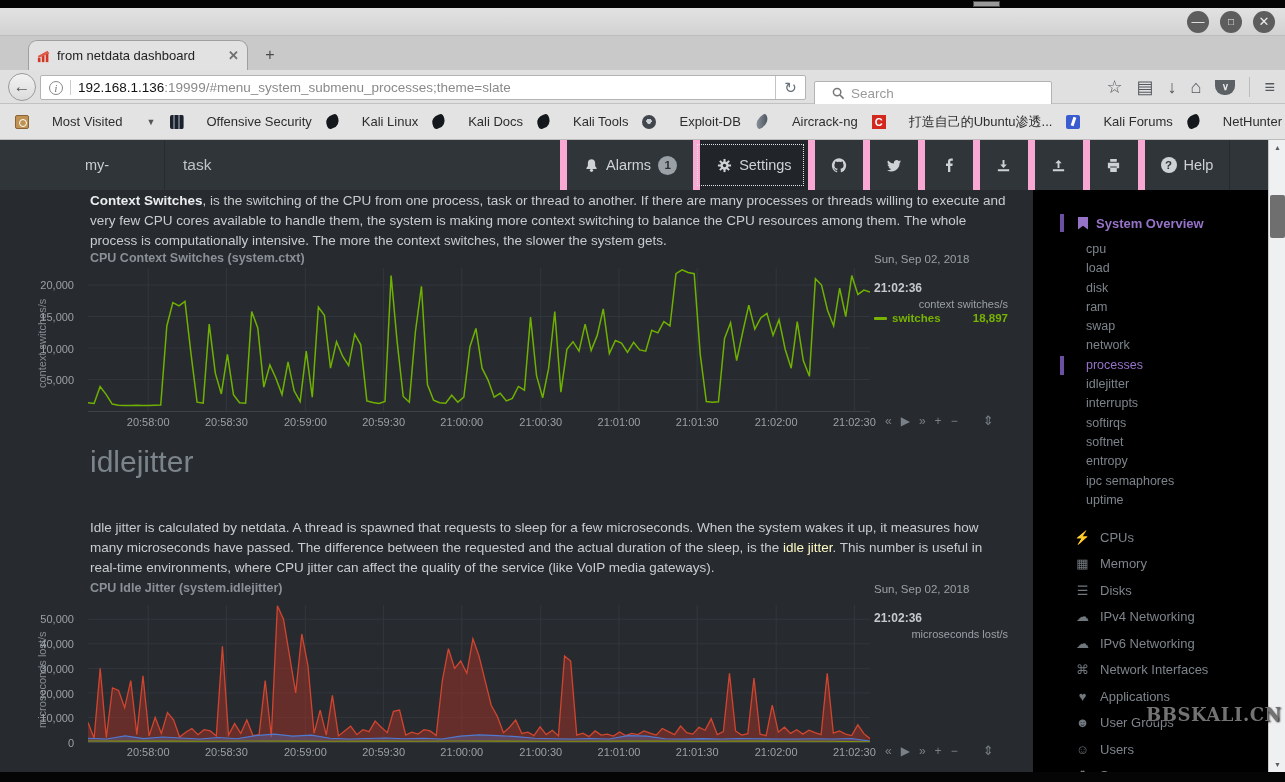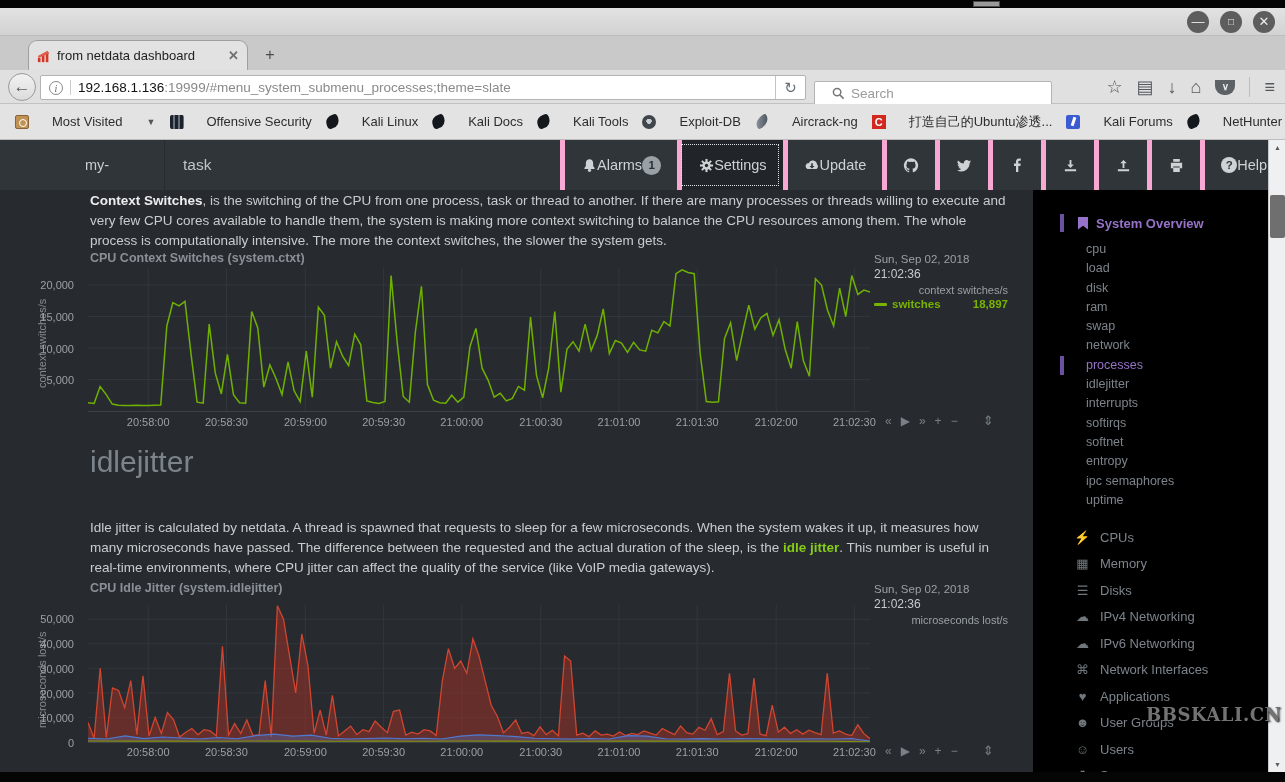--- a/index.html
+++ b/index.html
@@ -79,38 +79,38 @@
   .bi-kali-forums::after { content:""; position:absolute; left:6px; top:2px; width:3px; height:9px; background:#fff; transform:rotate(18deg); }
   .bi-firefox { border-radius:50%; background:radial-gradient(circle at 42% 42%, #3a6bd8 0 30%, #f0851e 31% 72%, #d96a12 73% 100%); }
 
   
   .nd-nav { position:absolute; left:0; top:140px; width:1268px; height:50px; background:#30353a; color:#c4c8cb; }
   .nd-brand { position:absolute; left:55px; top:0; height:50px; line-height:50px; font-size:14.5px; color:#c9cdd0; }
   .nd-brand .caret { font-size:9px; margin-left:6px; color:#aab0b4; }
   .nd-brand-box { position:absolute; left:30px; top:0; width:135px; height:50px; border-right:1px solid #272b2f; }
   .nd-host { position:absolute; left:183px; top:0; height:50px; line-height:50px; font-size:15.5px; color:#bfc4c8; }
   .nd-right { position:absolute; left:560px; right:62px; top:0; height:50px; display:flex; }
-  .nd-btn { display:flex; align-items:center; justify-content:center; height:50px;
-            border-left:5px solid #f9a8d4; color:#ced2d5; font-size:14.5px; padding:8px 16px; flex:none; }
+  .nd-btn { display:flex; align-items:center; justify-content:center; gap:7px; height:50px;
+            border-left:7px solid #f9a8d4; color:#ced2d5; font-size:14.5px; padding:8px 16px; flex:none; }
   .nd-btn:last-child { border-right:1px solid #272b2f; }
   .nd-btn.active { background:#212529; outline:1px dotted #dfe2e4; outline-offset:-5px; }
   .nd-btn .ic { display:inline-flex; width:16px; height:16px; align-items:center; justify-content:center; color:#ced2d5; }
   .nd-badge { width:19px; height:19px; border-radius:50%; background:#99a1a7; color:#2b2f33;
               font-size:11.5px; font-weight:bold; text-align:center; line-height:19px; }
   .q-circle { width:16px; height:16px; border-radius:50%; background:#ced2d5; color:#30353a;
               font-size:11.5px; font-weight:bold; text-align:center; line-height:16px; }
 
   
   .content { position:absolute; left:0; top:190px; width:1033px; height:582px; background:#272b30;
              font-size:13.5px; color:#c9ccce; }
   .para { position:absolute; left:90px; width:922px; line-height:20px; }
   .p1 { top:1px; }
   .p2 { top:328px; }
   .para .lead { font-weight:bold; color:#ecedee; }
-  .para .em { font-weight:bold; color:#84cc16; }
+  .para .em { font-weight:normal; color:#fef9c3; }
   .h-idlejitter { position:absolute; left:90px; top:255px; font-size:30px; font-weight:500; color:#7c848b; }
 
   .chart-title { position:absolute; font-size:12.5px; font-weight:bold; color:#8a9096; }
   .c1 .chart-title { left:90px; top:61px; }
   .c2 .chart-title { left:90px; top:391px; }
   .plot { position:absolute; left:88px; width:782px; border-bottom:1px solid #3d4248; }
   .c1 .plot { top:78px; height:144px; }
   .c2 .plot { top:415px; height:138px; }
   .plot svg { width:100%; height:100%; display:block; }
   .ylabels { position:absolute; width:56px; text-align:right; font-size:11px; color:#9aa0a5; }
@@ -127,21 +127,21 @@
   .c2 .vlabel { left:36px; top:538px; }
   .chart-toolbar { position:absolute; display:flex; gap:9px; font-size:12px; color:#798088; align-items:center; }
   .c1 .chart-toolbar { left:885px; top:223px; }
   .c2 .chart-toolbar { left:885px; top:553px; }
   .ct-resize { margin-left:16px; font-size:13px; }
 
   .legend { position:absolute; width:134px; }
   .c1 .legend { left:874px; top:63px; }
   .c2 .legend { left:874px; top:393px; }
   .legend-date { font-size:11.5px; color:#9aa0a5; }
-  .legend-time { font-size:12px; font-weight:normal; color:#c6cacd; margin-top:2px; }
+  .legend-time { font-size:12px; font-weight:bold; color:#c6cacd; margin-top:16px; }
   .legend-unit { font-size:11px; color:#9aa0a5; text-align:right; margin-top:3px; }
   .legend-row { display:flex; align-items:center; gap:5px; margin-top:2px; font-size:11.5px; font-weight:bold; }
   .legend-swatch { width:13px; height:3px; border-radius:1px; flex:none; }
   .legend-val { margin-left:auto; }
 
   
   .sidebar { position:absolute; left:1060px; top:0; width:200px; bottom:0; }
   .sb-title { margin-top:24px; display:flex; align-items:center; gap:8px; padding-left:14px;
               border-left:4px solid #6b4fa0; font-size:13px; font-weight:bold; color:#9673c9; height:18px; }
   .sb-bookmark { width:10px; height:13px; background:#9673c9;
@@ -301,29 +301,20 @@
                 <rect x="6.9" y="1" width="2.2" height="14"></rect>
                 <rect x="6.9" y="1" width="2.2" height="14" transform="rotate(45 8 8)"></rect>
                 <rect x="6.9" y="1" width="2.2" height="14" transform="rotate(90 8 8)"></rect>
                 <rect x="6.9" y="1" width="2.2" height="14" transform="rotate(135 8 8)"></rect>
                 <circle cx="8" cy="8" r="4.4"></circle>
               </g>
               <circle cx="8" cy="8" r="1.8" fill="#222629"></circle>
             </svg>
           </span>
           <span>Settings</span>
-        </div>
-        <div class="nd-btn">
-          <span class="ic">
-            <svg viewBox="0 0 16 16" width="17" height="17">
-              <path fill="currentColor" d="M13 6.7A4.3 4.3 0 0 0 4.9 5.4 3.2 3.2 0 0 0 3.3 11.4h9.2A2.9 2.9 0 0 0 13 6.7z"></path>
-              <path fill="#30353a" d="M7.2 5.8h1.6v2.6h1.7L8 11 5.5 8.4h1.7z"></path>
-            </svg>
-          </span>
-          <span>Update</span>
         </div>
         <div class="nd-btn">
           <span class="ic">
             <svg viewBox="0 0 16 16" width="17" height="17">
               <path fill="currentColor" d="M8 .8a7.2 7.2 0 0 0-2.3 14c.4.1.5-.1.5-.3v-1.2c-2 .4-2.4-1-2.4-1-.3-.8-.8-1-.8-1-.7-.5 0-.5 0-.5.7.1 1.1.8 1.1.8.7 1.1 1.7.8 2.1.6.1-.5.3-.8.5-1-1.6-.2-3.3-.8-3.3-3.5 0-.8.3-1.4.7-1.9-.1-.2-.3-.9.1-1.9 0 0 .6-.2 2 .7a6.9 6.9 0 0 1 3.6 0c1.4-.9 2-.7 2-.7.4 1 .2 1.7.1 1.9.4.5.7 1.1.7 1.9 0 2.7-1.7 3.3-3.3 3.5.3.2.5.7.5 1.3v2c0 .2.1.4.5.3A7.2 7.2 0 0 0 8 .8z"></path>
             </svg>
           </span>
         </div>
         <div class="nd-btn">
           <span class="ic">

